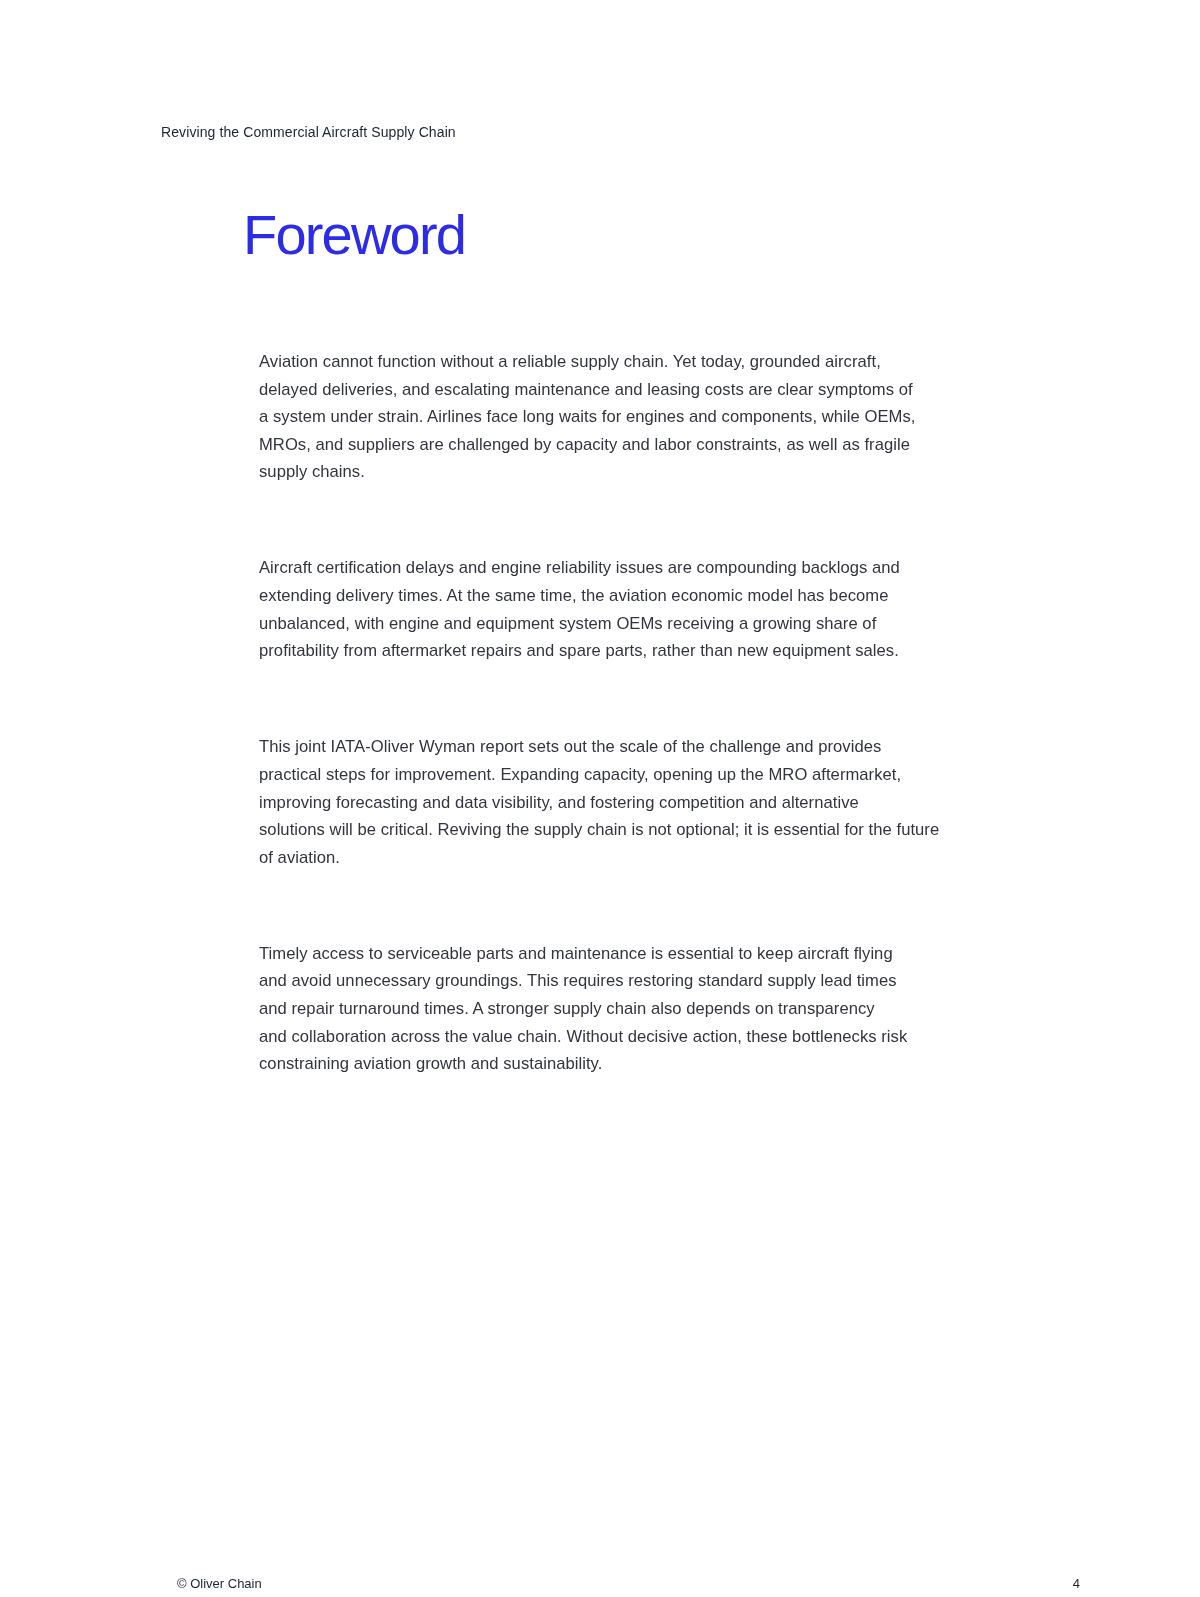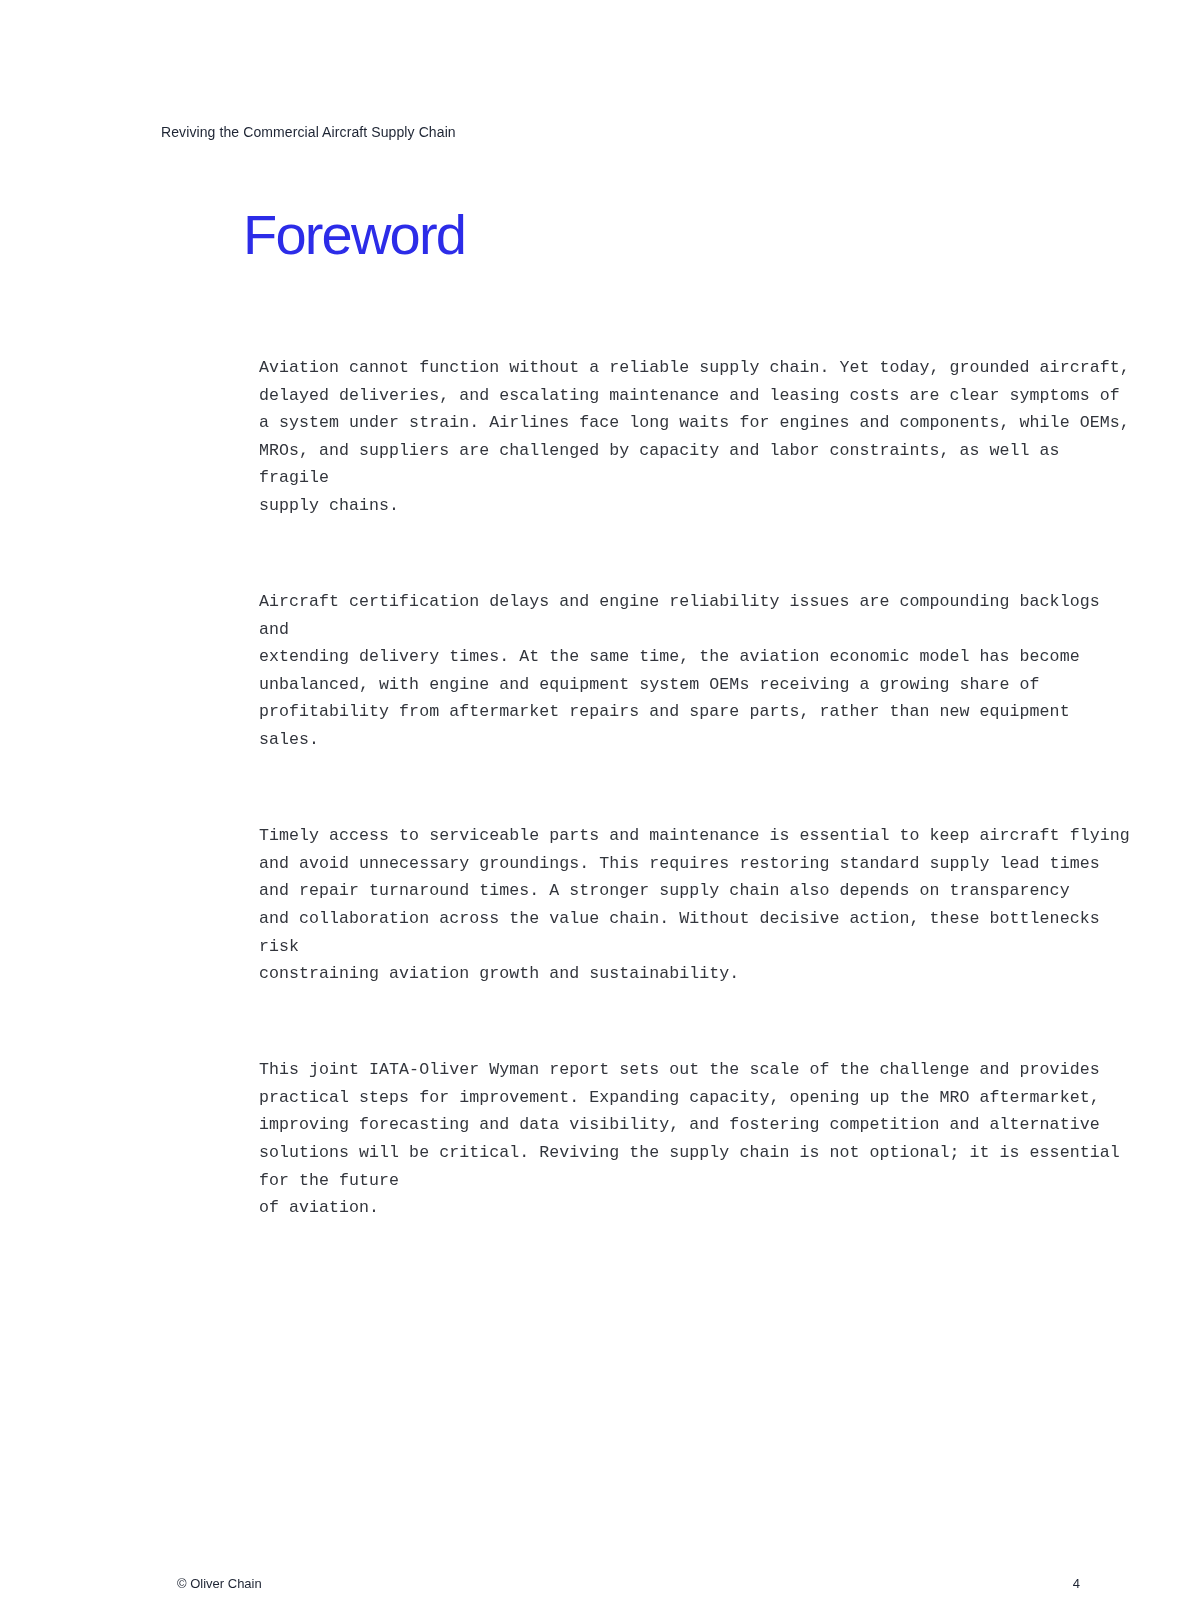--- a/index.html
+++ b/index.html
@@ -27,23 +27,22 @@
     top: 158px;
     font-size: 56px;
     font-weight: 400;
     letter-spacing: -1.8px;
     line-height: 1.05;
     color: var(--title-blue, #2c2ce8);
   }
   .body-copy {
     position: absolute;
     left: 195px;
-    top: 290px;
+    top: 284px;
     width: 940px;
-    font-family: Liberation Mono, monospace;
   }
   .body-copy p {
     font-size: 16.6px;
     line-height: 27.6px;
     letter-spacing: 0.05px;
     color: var(--body-text, #32353c);
     white-space: pre-line;
     margin: 0 0 36.5px 0;
   }
   .footer {
@@ -70,30 +69,30 @@
   <div class="body-copy">
     <p>Aviation cannot function without a reliable supply chain. Yet today, grounded aircraft,
 delayed deliveries, and escalating maintenance and leasing costs are clear symptoms of
 a system under strain. Airlines face long waits for engines and components, while OEMs,
 MROs, and suppliers are challenged by capacity and labor constraints, as well as fragile
 supply chains.</p>
     <p>Aircraft certification delays and engine reliability issues are compounding backlogs and
 extending delivery times. At the same time, the aviation economic model has become
 unbalanced, with engine and equipment system OEMs receiving a growing share of
 profitability from aftermarket repairs and spare parts, rather than new equipment sales.</p>
+    <p>This joint IATA-Oliver Wyman report sets out the scale of the challenge and provides
+practical steps for improvement. Expanding capacity, opening up the MRO aftermarket,
+improving forecasting and data visibility, and fostering competition and alternative
+solutions will be critical. Reviving the supply chain is not optional; it is essential for the future
+of aviation.</p>
     <p>Timely access to serviceable parts and maintenance is essential to keep aircraft flying
 and avoid unnecessary groundings. This requires restoring standard supply lead times
 and repair turnaround times. A stronger supply chain also depends on transparency
 and collaboration across the value chain. Without decisive action, these bottlenecks risk
 constraining aviation growth and sustainability.</p>
-    <p>This joint IATA-Oliver Wyman report sets out the scale of the challenge and provides
-practical steps for improvement. Expanding capacity, opening up the MRO aftermarket,
-improving forecasting and data visibility, and fostering competition and alternative
-solutions will be critical. Reviving the supply chain is not optional; it is essential for the future
-of aviation.</p>
   </div>
 
   <div class="footer">
     <span>© Oliver Chain</span>
     <span>4</span>
   </div>
 
 </div>
 
 </body></html>

